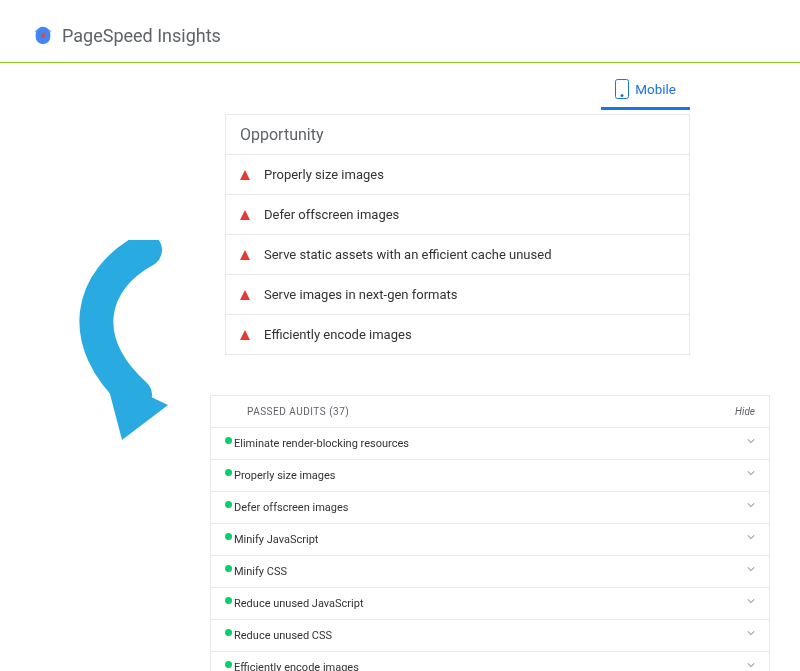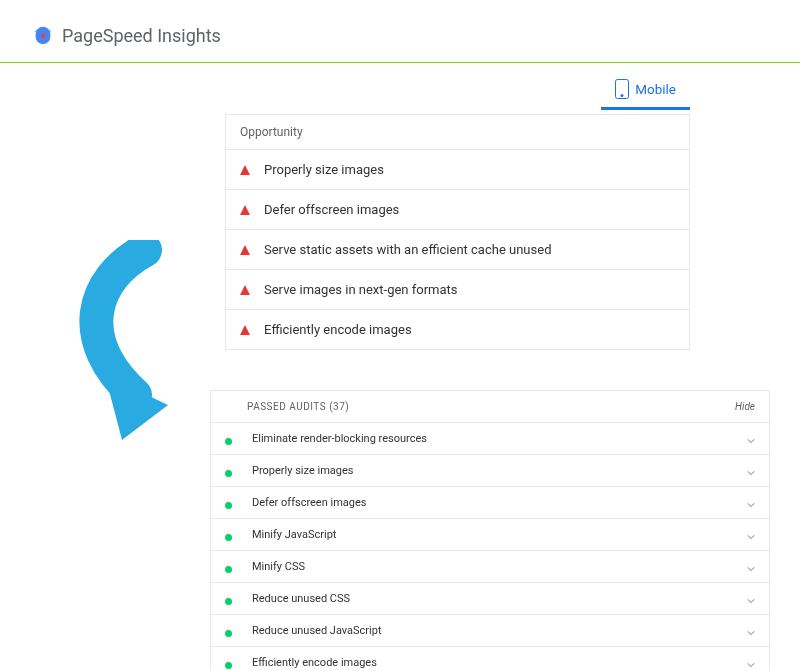--- a/index.html
+++ b/index.html
@@ -62,21 +62,21 @@
       height: 3px;
       background: #1a73e8;
       border-radius: 50%;
     }
     .opportunity-section {
       margin: 4px 110px 0 225px;
       border: 1px solid #e8e8e8;
     }
     .opportunity-header {
       padding: 10px 14px;
-      font-size: 12px;
+      font-size: 16px;
       color: #5f6368;
     }
     .opp-row {
       display: flex;
       align-items: center;
       gap: 14px;
       padding: 12px 14px;
       border-top: 1px solid #e8e8e8;
       font-size: 13px;
       color: #333;
@@ -117,22 +117,22 @@
     .hide-link {
       font-size: 10px;
       color: #5f6368;
       cursor: pointer;
       text-transform: none;
       letter-spacing: normal;
       font-style: italic;
     }
     .pass-row {
       display: flex;
-      align-items: flex-end;
-      gap: 20px;
+      align-items: flex-start;
+      gap: 2px;
       padding: 9px 14px;
       border-top: 1px solid #e8e8e8;
       font-size: 11px;
       color: #333;
       cursor: pointer;
     }
     .pass-dot {
       width: 7px;
       height: 7px;
       border-radius: 50%;
@@ -246,38 +246,38 @@
     <span class="pass-dot"></span>
     <span class="pass-label">Minify CSS</span>
     <span class="chevron">
         <svg viewBox="0 0 10 10">
           <path d="M1 3 L5 7 L9 3" stroke="#9e9e9e" stroke-width="1.3" fill="none"></path>
         </svg>
       </span>
   </div>
   <div class="pass-row">
     <span class="pass-dot"></span>
+    <span class="pass-label">Reduce unused JavaScript</span>
+    <span class="chevron">
+        <svg viewBox="0 0 10 10">
+          <path d="M1 3 L5 7 L9 3" stroke="#9e9e9e" stroke-width="1.3" fill="none"></path>
+        </svg>
+      </span>
+  </div>
+  <div class="pass-row">
+    <span class="pass-dot"></span>
     <span class="pass-label">Reduce unused CSS</span>
     <span class="chevron">
         <svg viewBox="0 0 10 10">
           <path d="M1 3 L5 7 L9 3" stroke="#9e9e9e" stroke-width="1.3" fill="none"></path>
         </svg>
       </span>
   </div>
   <div class="pass-row">
     <span class="pass-dot"></span>
-    <span class="pass-label">Reduce unused JavaScript</span>
-    <span class="chevron">
-        <svg viewBox="0 0 10 10">
-          <path d="M1 3 L5 7 L9 3" stroke="#9e9e9e" stroke-width="1.3" fill="none"></path>
-        </svg>
-      </span>
-  </div>
-  <div class="pass-row">
-    <span class="pass-dot"></span>
     <span class="pass-label">Efficiently encode images</span>
     <span class="chevron">
         <svg viewBox="0 0 10 10">
           <path d="M1 3 L5 7 L9 3" stroke="#9e9e9e" stroke-width="1.3" fill="none"></path>
         </svg>
       </span>
   </div>
 
 </div>
 

